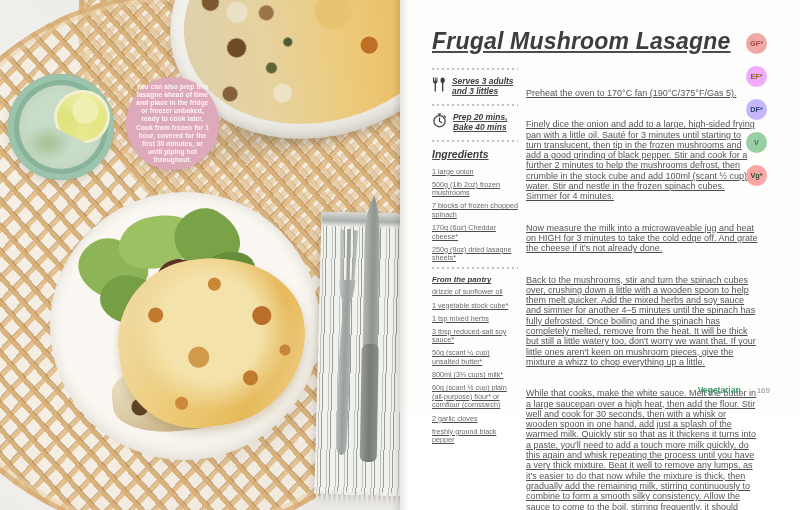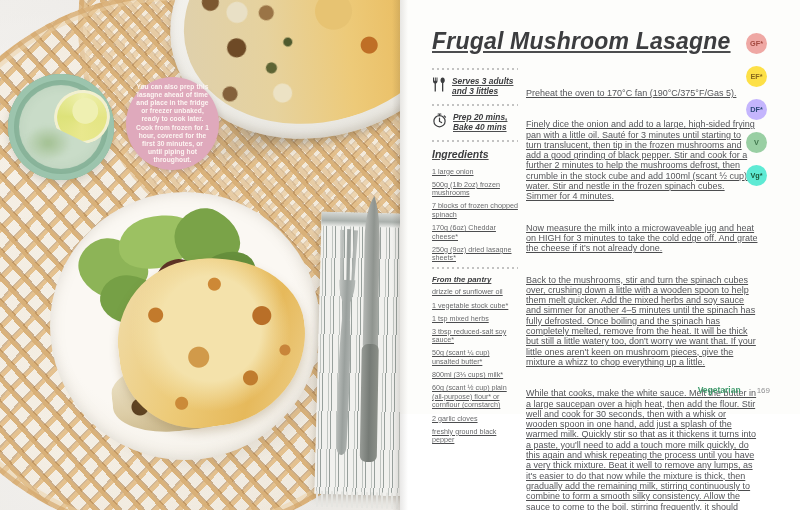--- a/index.html
+++ b/index.html
@@ -222,24 +222,24 @@
   </figure>
 
   <div class="spine"></div>
 
   <section class="page-right">
 
     <h1 class="title">Frugal Mushroom Lasagne</h1>
 
     <div class="badges">
       <div class="badge" style="background:#efa8a4;color:#a4493f">GF*</div>
-      <div class="badge" style="background:#fde047;color:#86671c">EF*</div>
+      <div class="badge" style="background:#f0abfc;color:#86671c">EF*</div>
       <div class="badge" style="background:#c4b5fd;color:#2c4b7a">DF*</div>
       <div class="badge" style="background:#99cfa3;color:#41774d">V</div>
-      <div class="badge" style="background:#5eead4;color:#1b5638">Vg*</div>
+      <div class="badge" style="background:#fca5a5;color:#1b5638">Vg*</div>
     </div>
 
 
     <div class="cols">
 
       <div class="info-col">
         <div class="dots"></div>
 
         <div class="info-row">
           <svg class="icon" width="14" height="15" viewBox="0 0 14 15">

